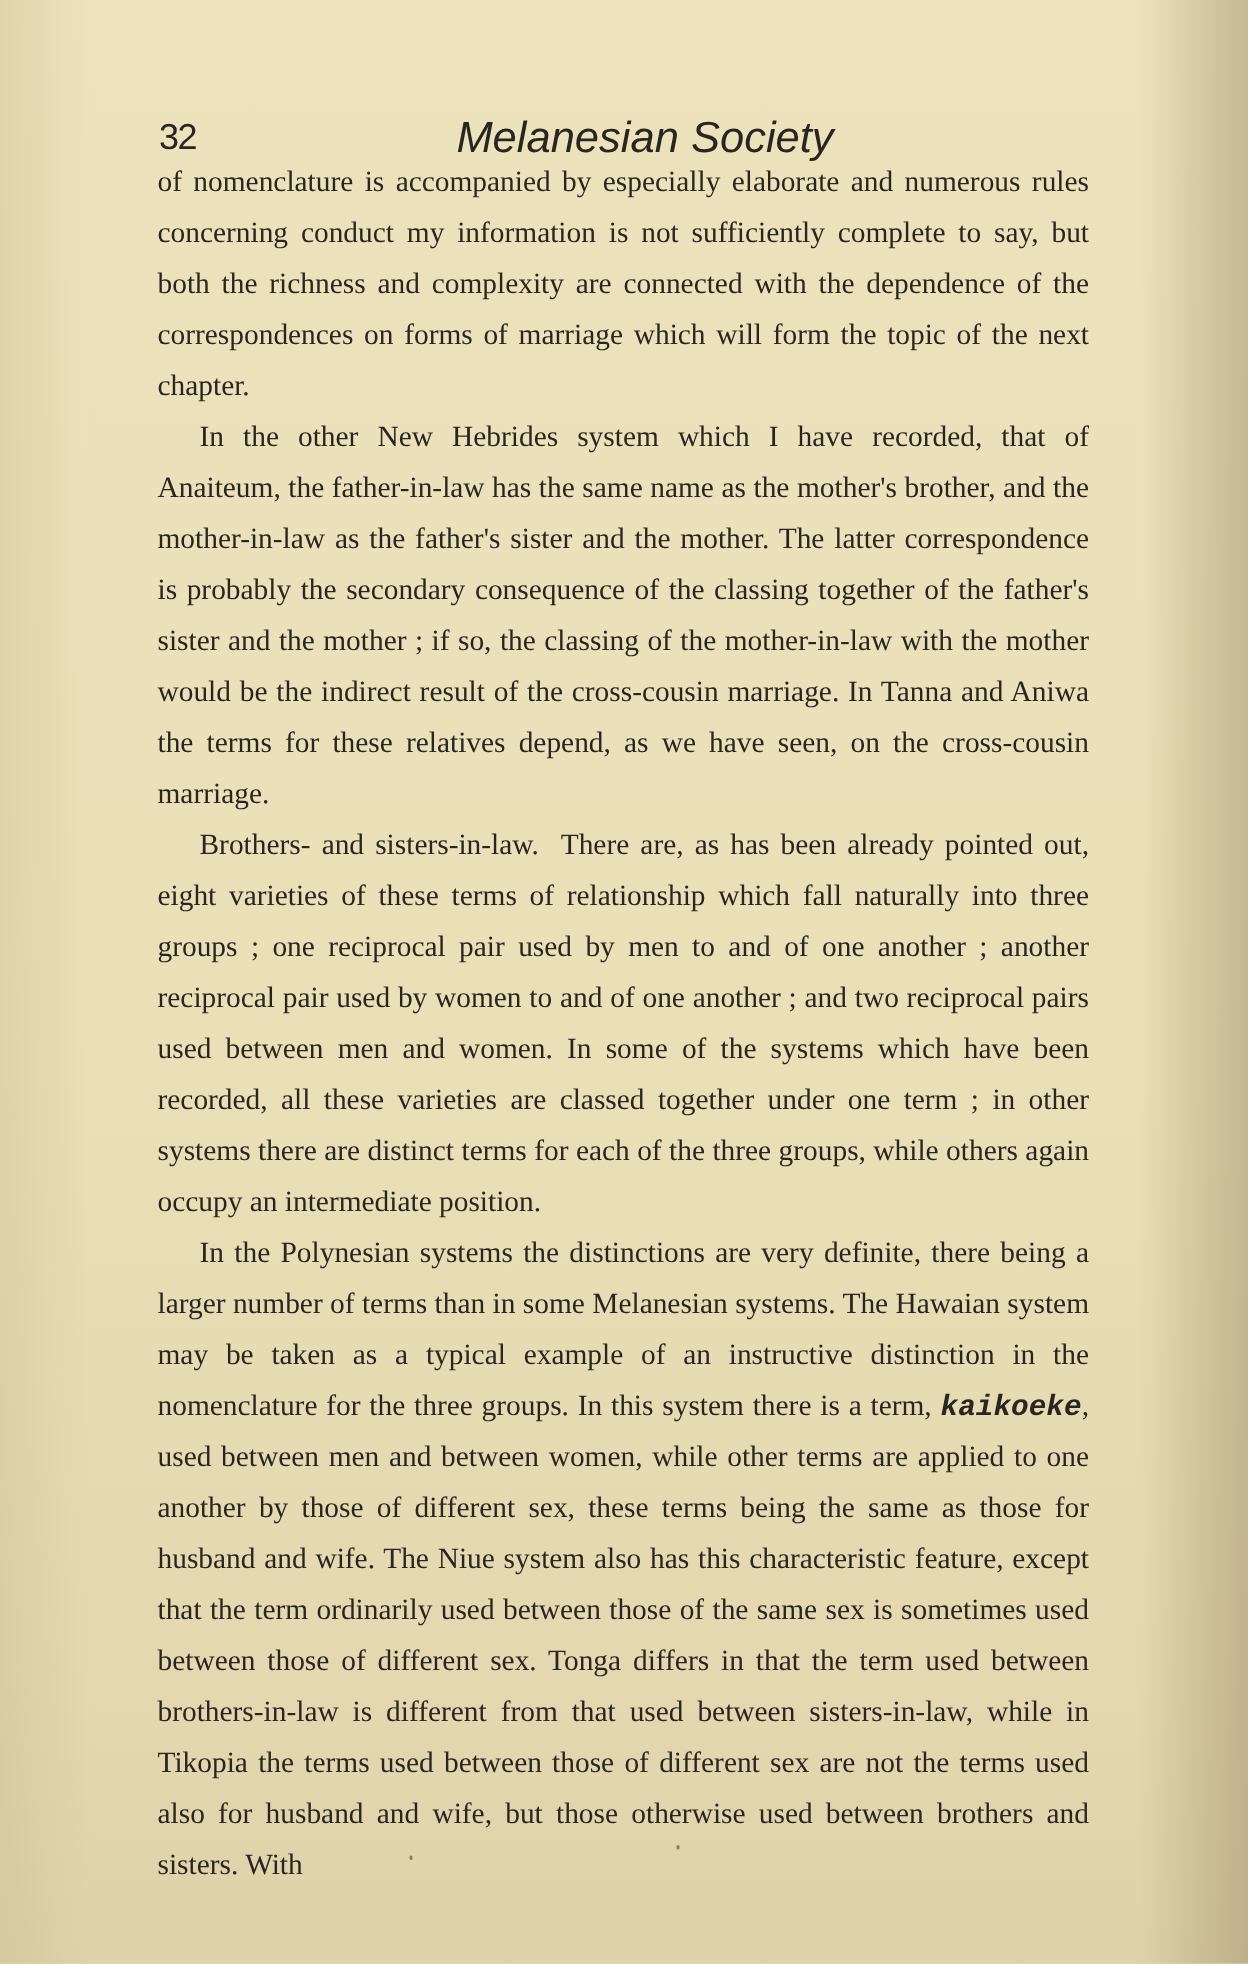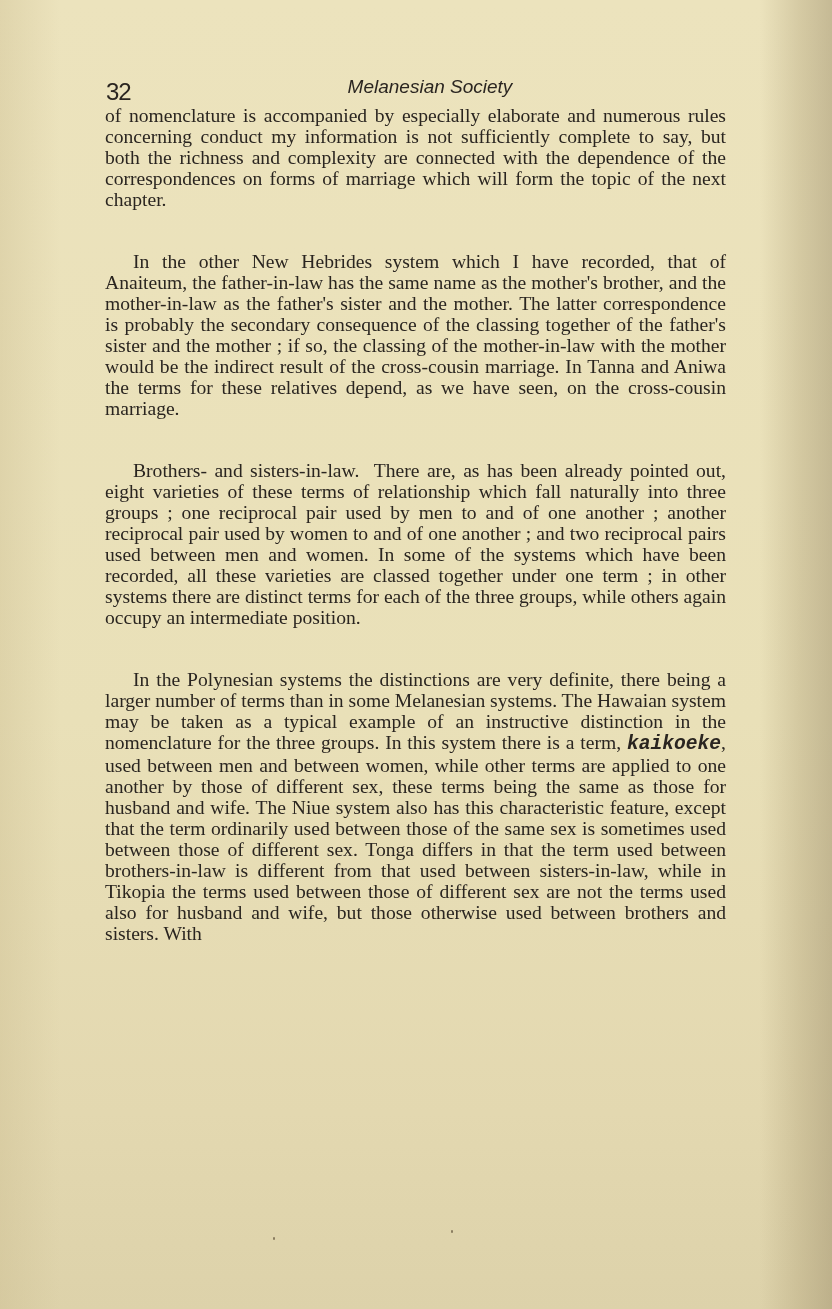--- a/index.html
+++ b/index.html
@@ -38,41 +38,40 @@
       font-size: 24px;
       letter-spacing: -1px;
     }
     .running-title {
       position: absolute;
       left: 0;
       right: 0;
       top: 0;
       text-align: center;
       font-style: italic;
-      font-size: 19px;
+      font-size: 29px;
       padding-left: 28px;
     }
     .body-text {
       position: absolute;
       left: 105px;
       top: 105px;
       width: 621px;
       font-family: "Liberation Serif", serif;
       font-size: 19.6px;
-      line-height: 21px;
+      line-height: 34px;
       color: #2a2520;
       text-align: justify;
     }
     .body-text p {
       margin: 0;
       text-indent: 0;
     }
     .body-text p.indent {
       text-indent: 28px;
-      margin-top: 41px;
     }
     .body-text .ital {
     }
     .body-text .bold-ital {
       font-style: italic;
       font-weight: bold;
       font-family: Liberation Mono, monospace;
     }
     .speck {
       position: absolute;

